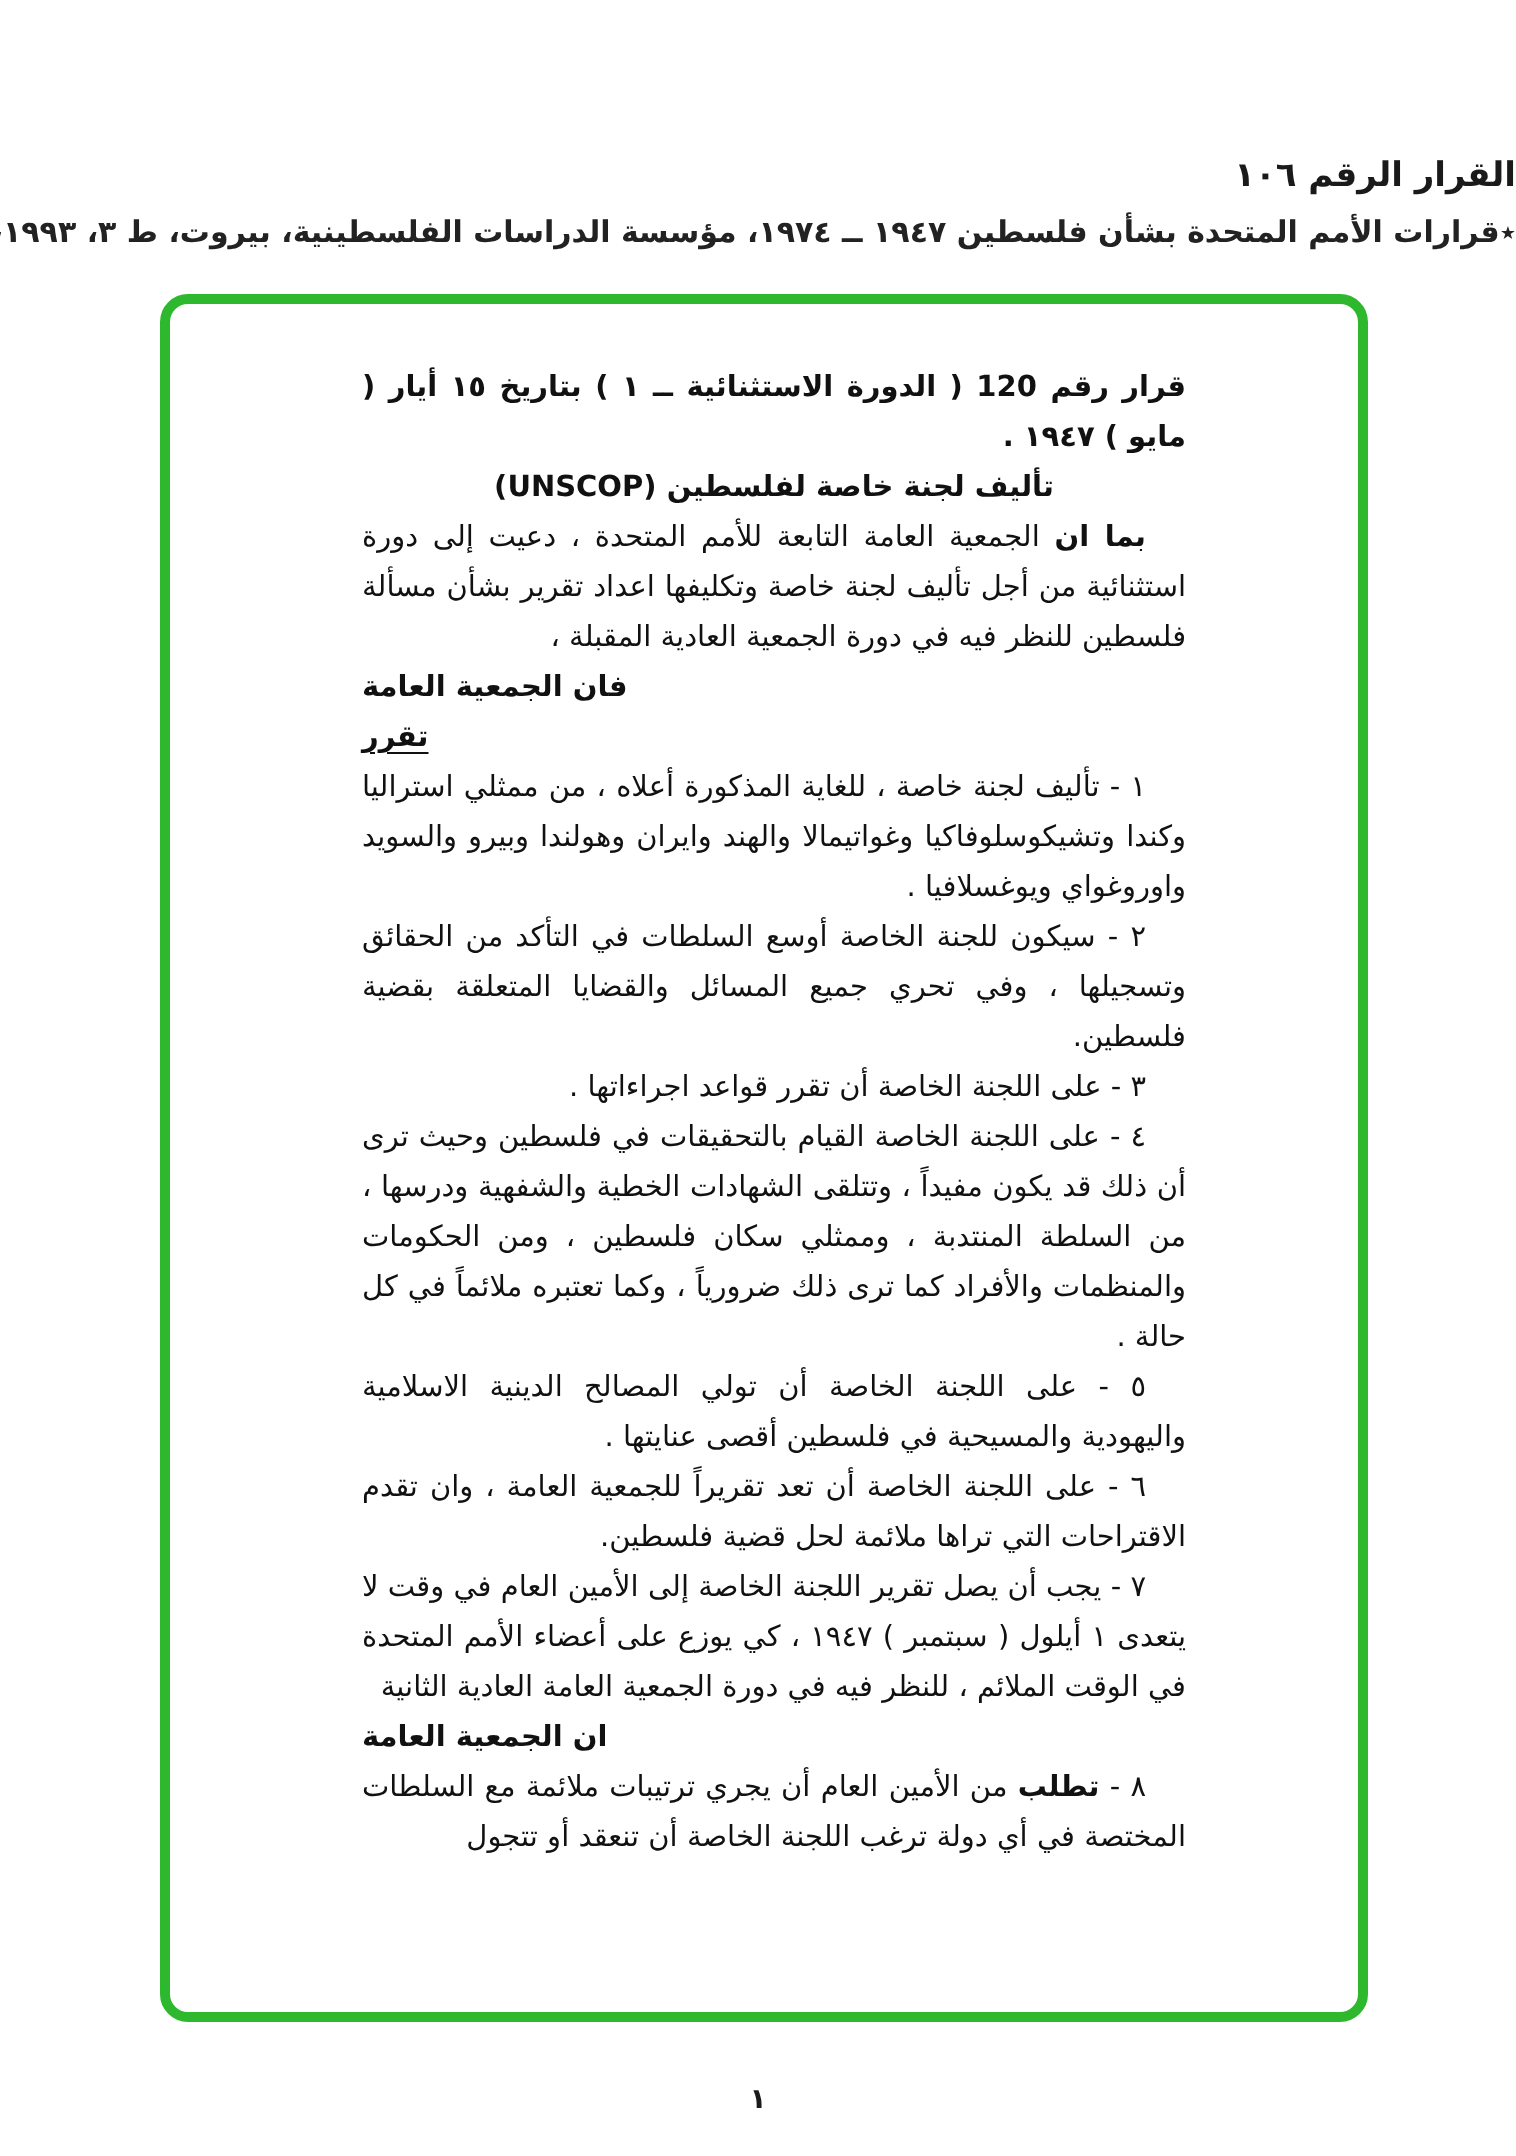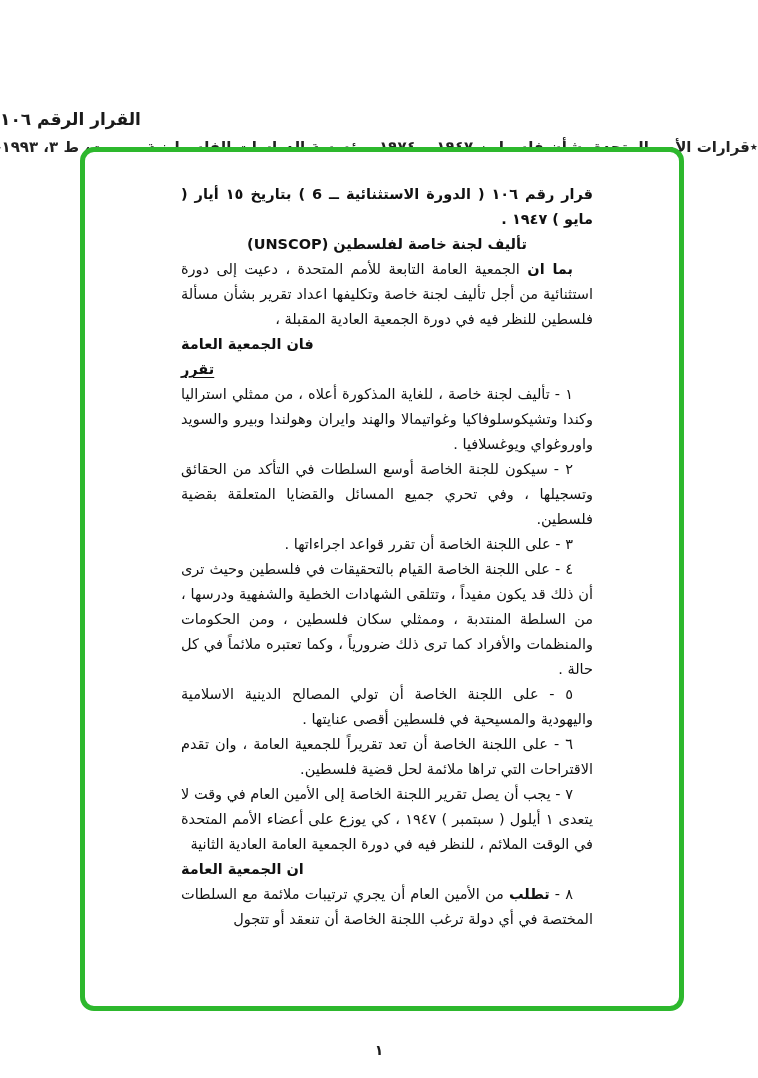--- a/index.html
+++ b/index.html
@@ -10,21 +10,21 @@
   body{
     width:758px;height:1078px;
     font-family:"DejaVu Sans", sans-serif;
     color:var(--ink);
     position:relative;
     overflow:hidden;
   }
   .page{position:relative;width:758px;height:1078px;background:#fff;}
 
   
-  .header{position:absolute;top:0;left:0;right:0;text-align:left;direction:rtl;margin-top:31px;}
+  .header{position:absolute;top:0;left:0;right:0;text-align:right;direction:rtl;}
   .doc-title{
     margin:78px 0 0 0;
     font-size:17px;
     font-weight:bold;
     letter-spacing:.5px;
   }
   .citation{
     margin-top:9px;
     font-size:15px;
     font-weight:bold;
@@ -79,21 +79,21 @@
 <div class="page">
 
   <div class="header">
     <h1 class="doc-title">القرار الرقم ١٠٦</h1>
     <div class="citation">٭قرارات الأمم المتحدة بشأن فلسطين ١٩٤٧ ــ ١٩٧٤، مؤسسة الدراسات الفلسطينية، بيروت، ط ٣، ١٩٩٣، مج ١، ص٣-٤.</div>
   </div>
 
   <div class="frame">
     <div class="doc">
 
-      <p class="res-heading">قرار رقم ١٠٦ ( الدورة الاستثنائية ــ 6 ) بتاريخ ١٥ أيار ( مايو ) ١٩٤٧ .</p>
+      <p class="res-heading">قرار رقم 120 ( الدورة الاستثنائية ــ ١ ) بتاريخ ١٥ أيار ( مايو ) ١٩٤٧ .</p>
 
       <p class="res-subtitle">تأليف لجنة خاصة لفلسطين (UNSCOP)</p>
 
       <p class="para"><span class="bold">بما ان</span><span> الجمعية العامة التابعة للأمم المتحدة ، دعيت إلى دورة استثنائية من أجل تأليف لجنة خاصة وتكليفها اعداد تقرير بشأن مسألة فلسطين للنظر فيه في دورة الجمعية العادية المقبلة ،</span></p>
 
       <p class="bold center mid-heading">فان الجمعية العامة</p>
 
       <p class="bold center underline mid-heading">تقرر</p>
 
       <p class="clause">١ - تأليف لجنة خاصة ، للغاية المذكورة أعلاه ، من ممثلي استراليا وكندا وتشيكوسلوفاكيا وغواتيمالا والهند وايران وهولندا وبيرو والسويد واوروغواي ويوغسلافيا .</p>

